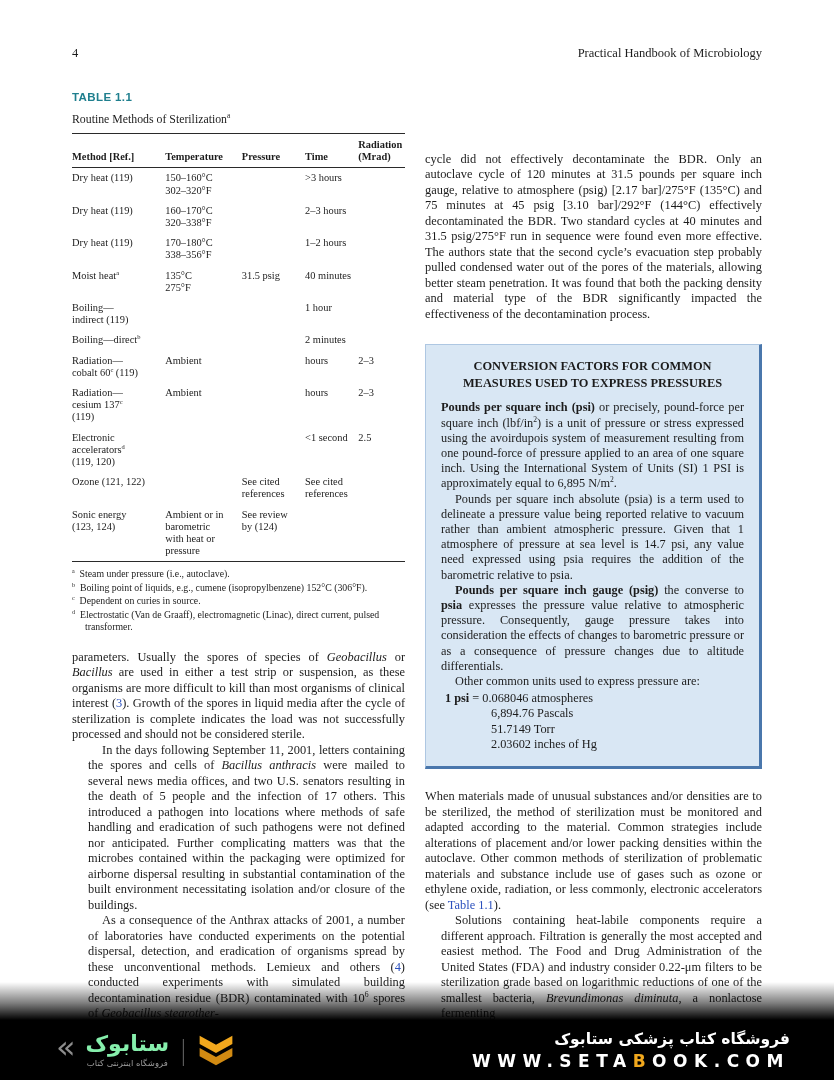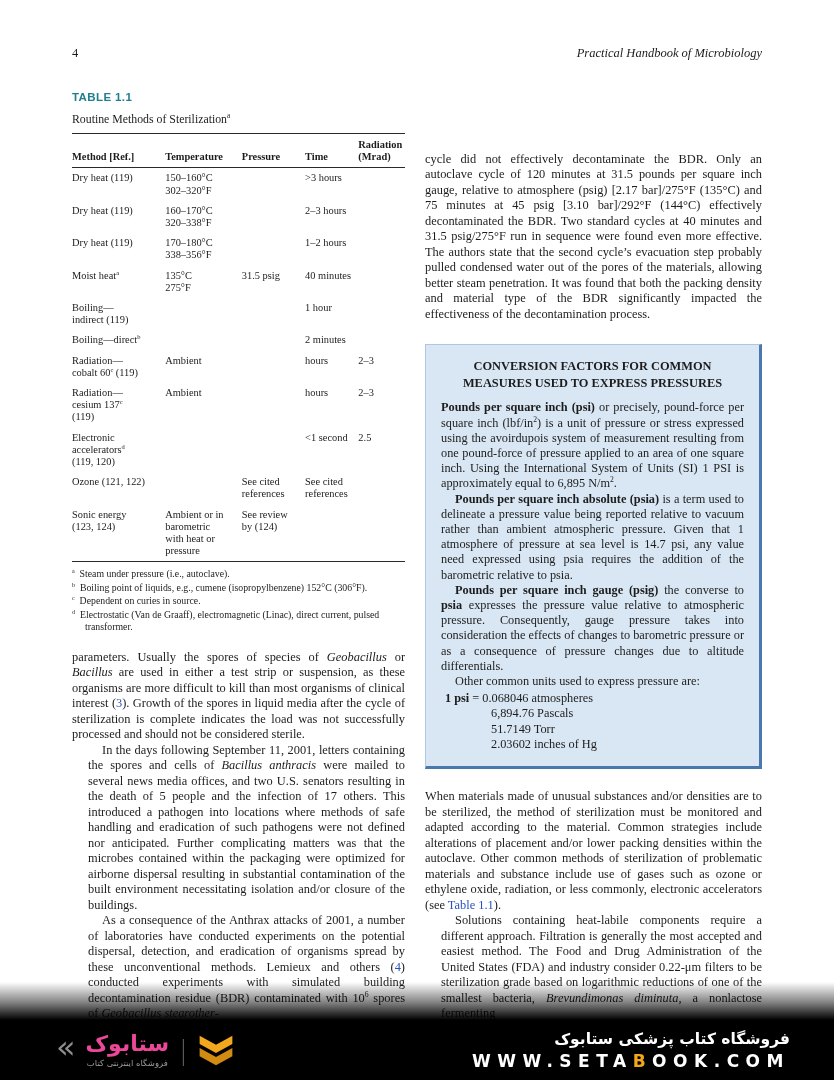--- a/index.html
+++ b/index.html
@@ -2,21 +2,21 @@
 <html style="--teal: #1f7f8e; --link: #2b50bd; --boxbg: #d9e7f4; --boxbd: #4a77ac; --footerbg: #000000; --yellow: #f2a81d;"><head>
 <meta charset="utf-8">
 <style>
   * { margin:0; padding:0; box-sizing:border-box; }
   html,body { background:#ffffff; }
   body { width:834px; height:1080px; font-family:"Liberation Serif", serif; color:#1c1c1c; }
   .page { position:relative; width:834px; height:1080px; background:#fff; overflow:hidden; }
 
   
   .running-head { display:flex; justify-content:space-between; padding:46px 72px 0 72px; font-size:12.5px; }
-  .running-head .rt { font-style:italic; }
+  .running-head .rt { }
 
   
   .columns { display:flex; gap:20px; padding:30px 72px 0 72px; align-items:flex-end; }
   .col.left { width:333px; flex:none; }
   .col.right { flex:1; min-width:0; }
 
   
   .t-label { font-family:"Liberation Sans", sans-serif; font-weight:bold; font-size:11.5px; letter-spacing:.4px; color:var(--teal); margin-bottom:9px; }
   .t-caption { font-size:11.8px; padding-bottom:6px; border-bottom:1px solid #2a2a2a; }
   table { width:100%; border-collapse:collapse; font-size:10.4px; line-height:12.2px; table-layout:fixed; }
@@ -47,21 +47,21 @@
 
   
   .fade { position:absolute; left:0; right:0; bottom:60px; height:38px; z-index:2;
           background:linear-gradient(180deg, rgba(0,0,0,0) 0%, rgba(0,0,0,.5) 55%, #000 100%); }
   .footer { position:absolute; left:0; right:0; bottom:0; height:60px; background:var(--footerbg); z-index:3;
             display:flex; align-items:center; justify-content:space-between; padding:0 44px 0 56px;
             font-family:"DejaVu Sans", sans-serif; }
   .f-left { display:flex; align-items:center; gap:10px; }
   .chev { color:#8d8d8d; font-size:32px; line-height:1; transform:translateY(-3px); }
   .logo-stack { display:flex; flex-direction:column; align-items:center; }
-  .logo-fa { color:#ec4899; font-size:22px; font-weight:bold; line-height:1.1; }
+  .logo-fa { color:#86efac; font-size:22px; font-weight:bold; line-height:1.1; }
   .logo-cap { color:#9a9a9a; font-size:8.5px; margin-top:2px; }
   .divider { color:#5a5a5a; font-size:26px; font-weight:300; }
   .logo-icon { display:inline-flex; }
   .f-right { display:flex; flex-direction:column; align-items:flex-end; gap:3px;text-align:center; }
   .f-title { color:#fff; font-size:15.5px; font-weight:bold; }
   .f-url { color:#fff; font-size:17px; font-weight:bold; letter-spacing:6.5px; }
   .f-url .hl { color:var(--yellow); }
 </style>
 </head>
 <body>
@@ -205,21 +205,21 @@
       <p class="bt ind"><span>In the days following September 11, 2001, letters containing the spores and cells of </span><span style="font-style: italic;">Bacillus anthracis</span><span> were mailed to several news media offices, and two U.S. senators resulting in the death of 5 people and the infection of 17 others. This introduced a pathogen into locations where methods of safe handling and eradication of such pathogens were not defined nor anticipated. Further complicating matters was that the microbes contained within the packaging were optimized for airborne dispersal resulting in substantial contamination of the built environment necessitating isolation and/or closure of the buildings.</span></p>
       <p class="bt ind"><span>As a consequence of the Anthrax attacks of 2001, a number of laboratories have conducted experiments on the potential dispersal, detection, and eradication of organisms spread by these unconventional methods. Lemieux and others (</span><span class="ref-link">4</span><span>) conducted experiments with simulated building decontamination residue (BDR) contaminated with 10</span><sup>6</sup><span> spores of </span><span style="font-style: italic;">Geobacillus stearother-</span></p>
     </div>
 
     <div class="col right">
       <p class="bt"><span>cycle did not effectively decontaminate the BDR. Only an autoclave cycle of 120 minutes at 31.5 pounds per square inch gauge, relative to atmosphere (psig) [2.17 bar]/275°F (135°C) and 75 minutes at 45 psig [3.10 bar]/292°F (144°C) effectively decontaminated the BDR. Two standard cycles at 40 minutes and 31.5 psig/275°F run in sequence were found even more effective. The authors state that the second cycle’s evacuation step probably pulled condensed water out of the pores of the materials, allowing better steam penetration. It was found that both the packing density and material type of the BDR significantly impacted the effectiveness of the decontamination process.</span></p>
 
       <div class="conv-box">
         <div class="box-title">CONVERSION FACTORS FOR COMMON MEASURES USED TO EXPRESS PRESSURES</div>
         <p class="bp"><span style="font-weight: bold;">Pounds per square inch (psi)</span><span> or precisely, pound-force per square inch (lbf/in</span><sup>2</sup><span>) is a unit of pressure or stress expressed using the avoirdupois system of measurement resulting from one pound-force of pressure applied to an area of one square inch. Using the International System of Units (SI) 1 PSI is approximately equal to 6,895 N/m</span><sup>2</sup><span>.</span></p>
-        <p class="bp ind"><span style="font-weight: bold;">Pounds per square inch absolute (psia)</span><span> is a term used to delineate a pressure value being reported relative to vacuum rather than ambient atmospheric pressure. Given that 1 atmosphere of pressure at sea level is 14.7 psi, any value need expressed using psia requires the addition of the barometric relative to psia.</span></p>
+        <p class="bp ind"><span style="font-weight: normal;">Pounds per square inch absolute (psia)</span><span> is a term used to delineate a pressure value being reported relative to vacuum rather than ambient atmospheric pressure. Given that 1 atmosphere of pressure at sea level is 14.7 psi, any value need expressed using psia requires the addition of the barometric relative to psia.</span></p>
         <p class="bp ind"><span style="font-weight: bold;">Pounds per square inch gauge (psig)</span><span> the converse to </span><span style="font-weight: bold;">psia</span><span> expresses the pressure value relative to atmospheric pressure. Consequently, gauge pressure takes into consideration the effects of changes to barometric pressure or as a consequence of pressure changes due to altitude differentials.</span></p>
         <p class="bp ind">Other common units used to express pressure are:</p>
         <div class="units">
             <div class="unit-line"><span style="font-weight: bold;">1 psi</span><span> = 0.068046 atmospheres</span></div>
             <div class="unit-line cont"><span>6,894.76 Pascals</span></div>
             <div class="unit-line cont"><span>51.7149 Torr</span></div>
             <div class="unit-line cont"><span>2.03602 inches of Hg</span></div>
           </div>
       </div>
 

